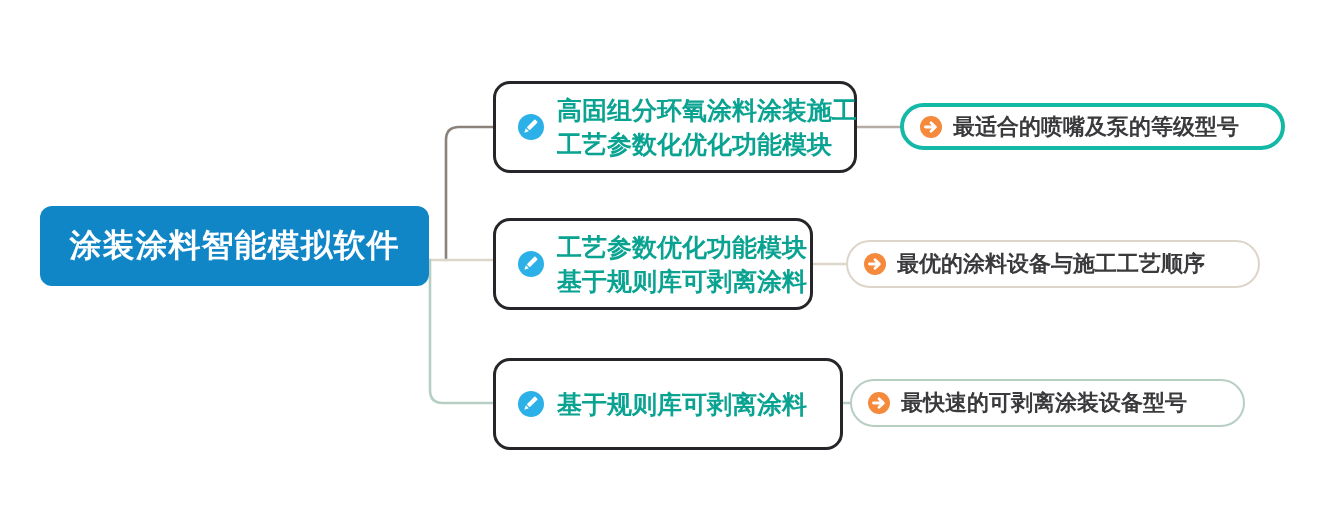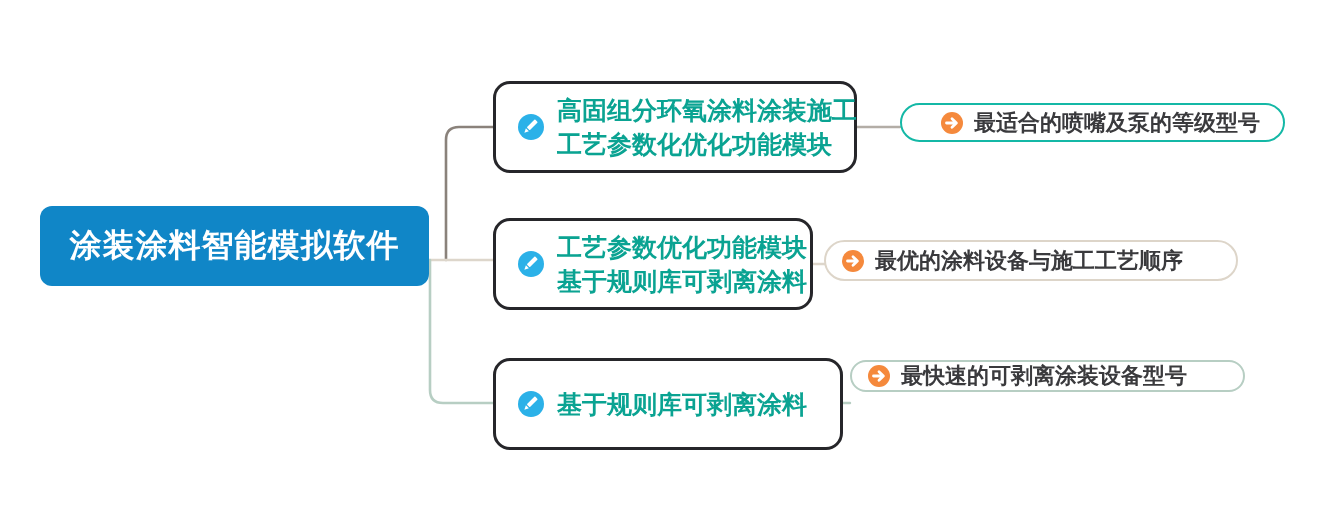--- a/index.html
+++ b/index.html
@@ -55,23 +55,23 @@
   
   .leaf{
     border-radius:25px;
     padding-left:16px;
     gap:11px;
     color:#3A3A3D;
     font-size:22px;
     font-weight:bold;
     white-space:nowrap;
   }
-  .leaf1{left:900px;top:103px;width:385px;height:39px;border:2px solid #14b8a6;justify-content:center;}
-  .leaf2{left:824px;top:240px;width:414px;height:41px;border:2px solid #DDD5C9;font-family:Liberation Mono, monospace;}
-  .leaf3{left:850px;top:360px;width:395px;height:32px;border:2px solid #B7CEC3;}
+  .leaf1{left:900px;top:103px;width:385px;height:47px;border:4px solid #14b8a6;}
+  .leaf2{left:846px;top:240px;width:414px;height:48px;border:2px solid #DDD5C9;font-family:Liberation Mono, monospace;}
+  .leaf3{left:850px;top:379px;width:395px;height:48px;border:2px solid #B7CEC3;}
   .icon{display:flex;align-items:center;justify-content:center;flex:0 0 auto;}
 </style>
 </head>
 <body>
 
 <div class="canvas">
 
   <svg class="connectors" viewBox="0 0 1331 513" fill="none">
 
     <path d="M 446 260 V 140 Q 446 127 459 127 H 493" stroke="#8A827B" stroke-width="2.6" stroke-linecap="round"></path>

